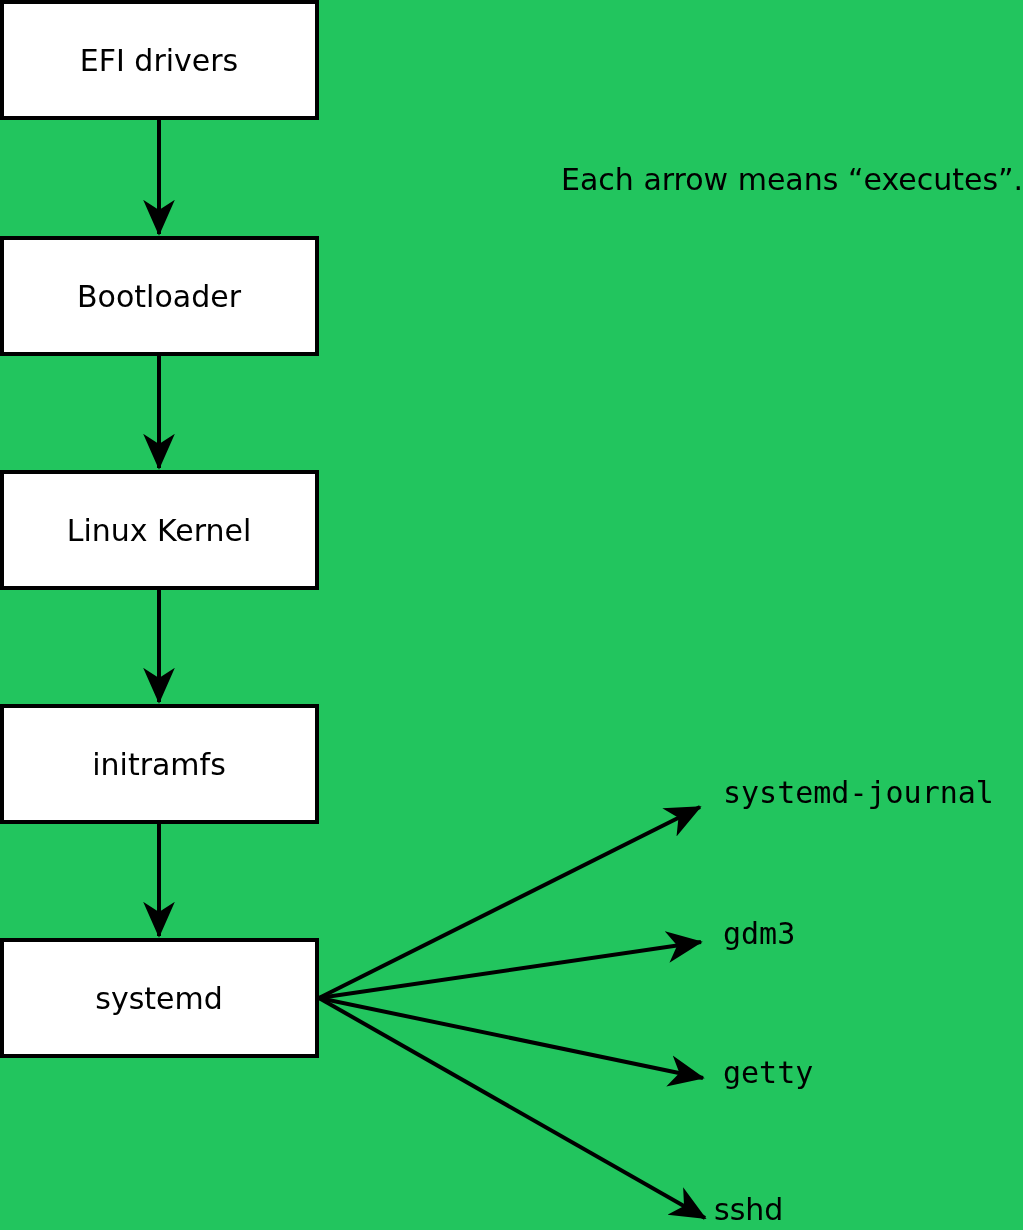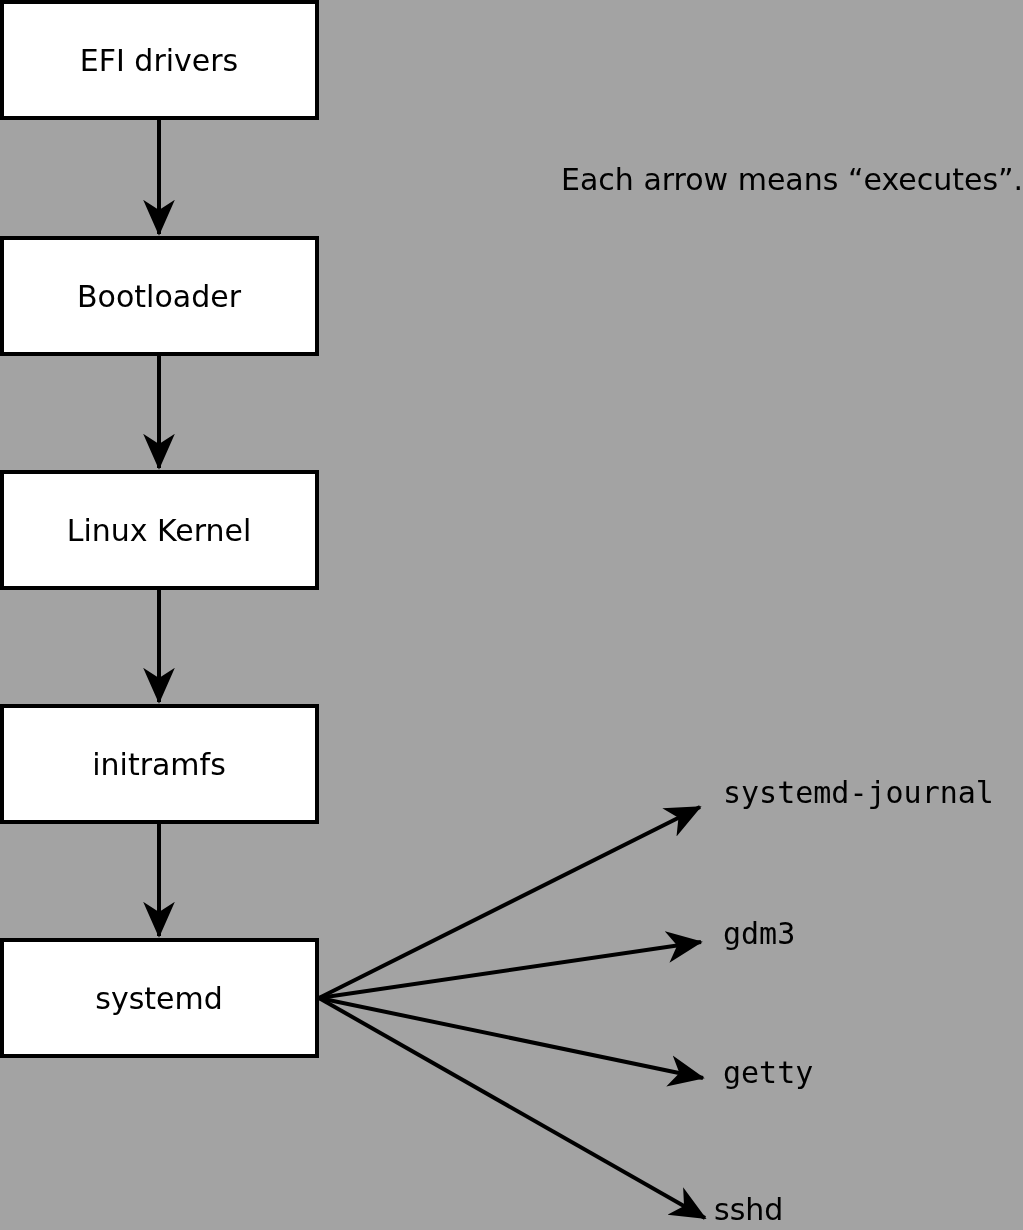--- a/index.html
+++ b/index.html
@@ -4,21 +4,21 @@
 <style>
   html, body {
     margin: 0;
     padding: 0;
     background: #ffffff;
   }
   .canvas {
     position: relative;
     width: 1023px;
     height: 1230px;
-    background: #a3a3a3;
+    background: #22c55e;
     overflow: hidden;
   }
   svg text {
     fill: #000000;
   }
   .box-label {
     font-family: "DejaVu Sans", sans-serif;
     font-size: 30px;
   }
   .note-label {

